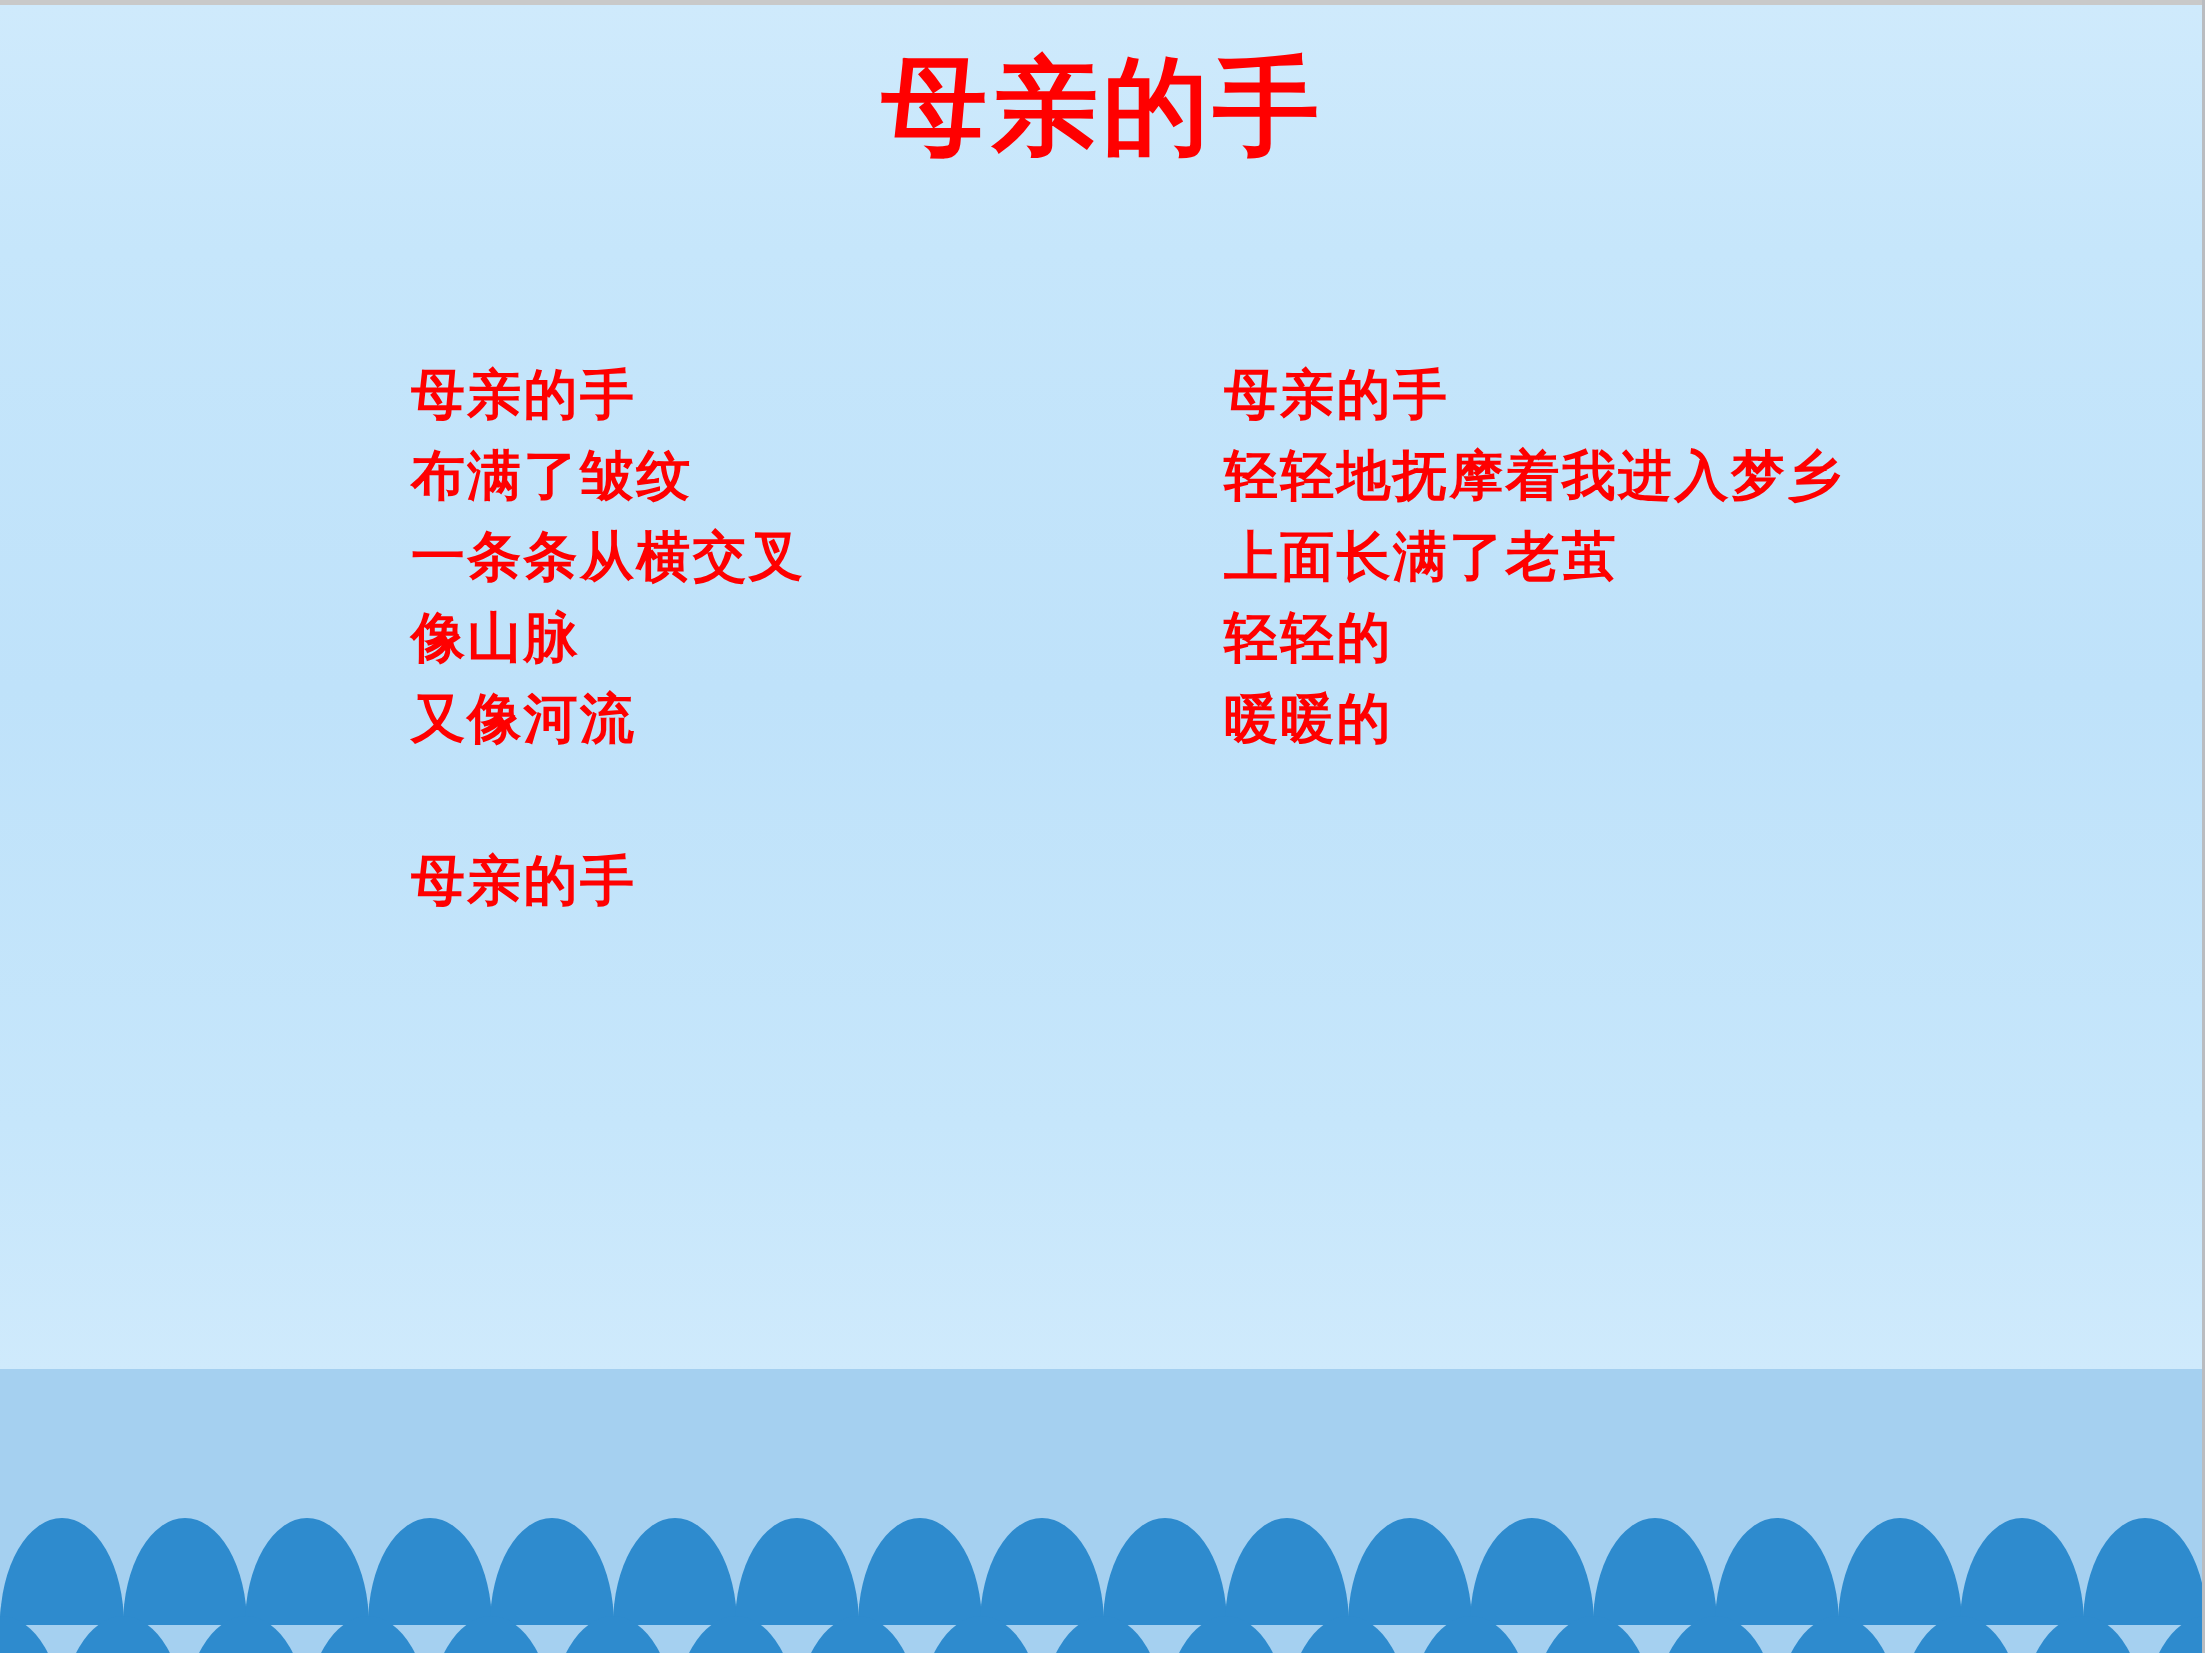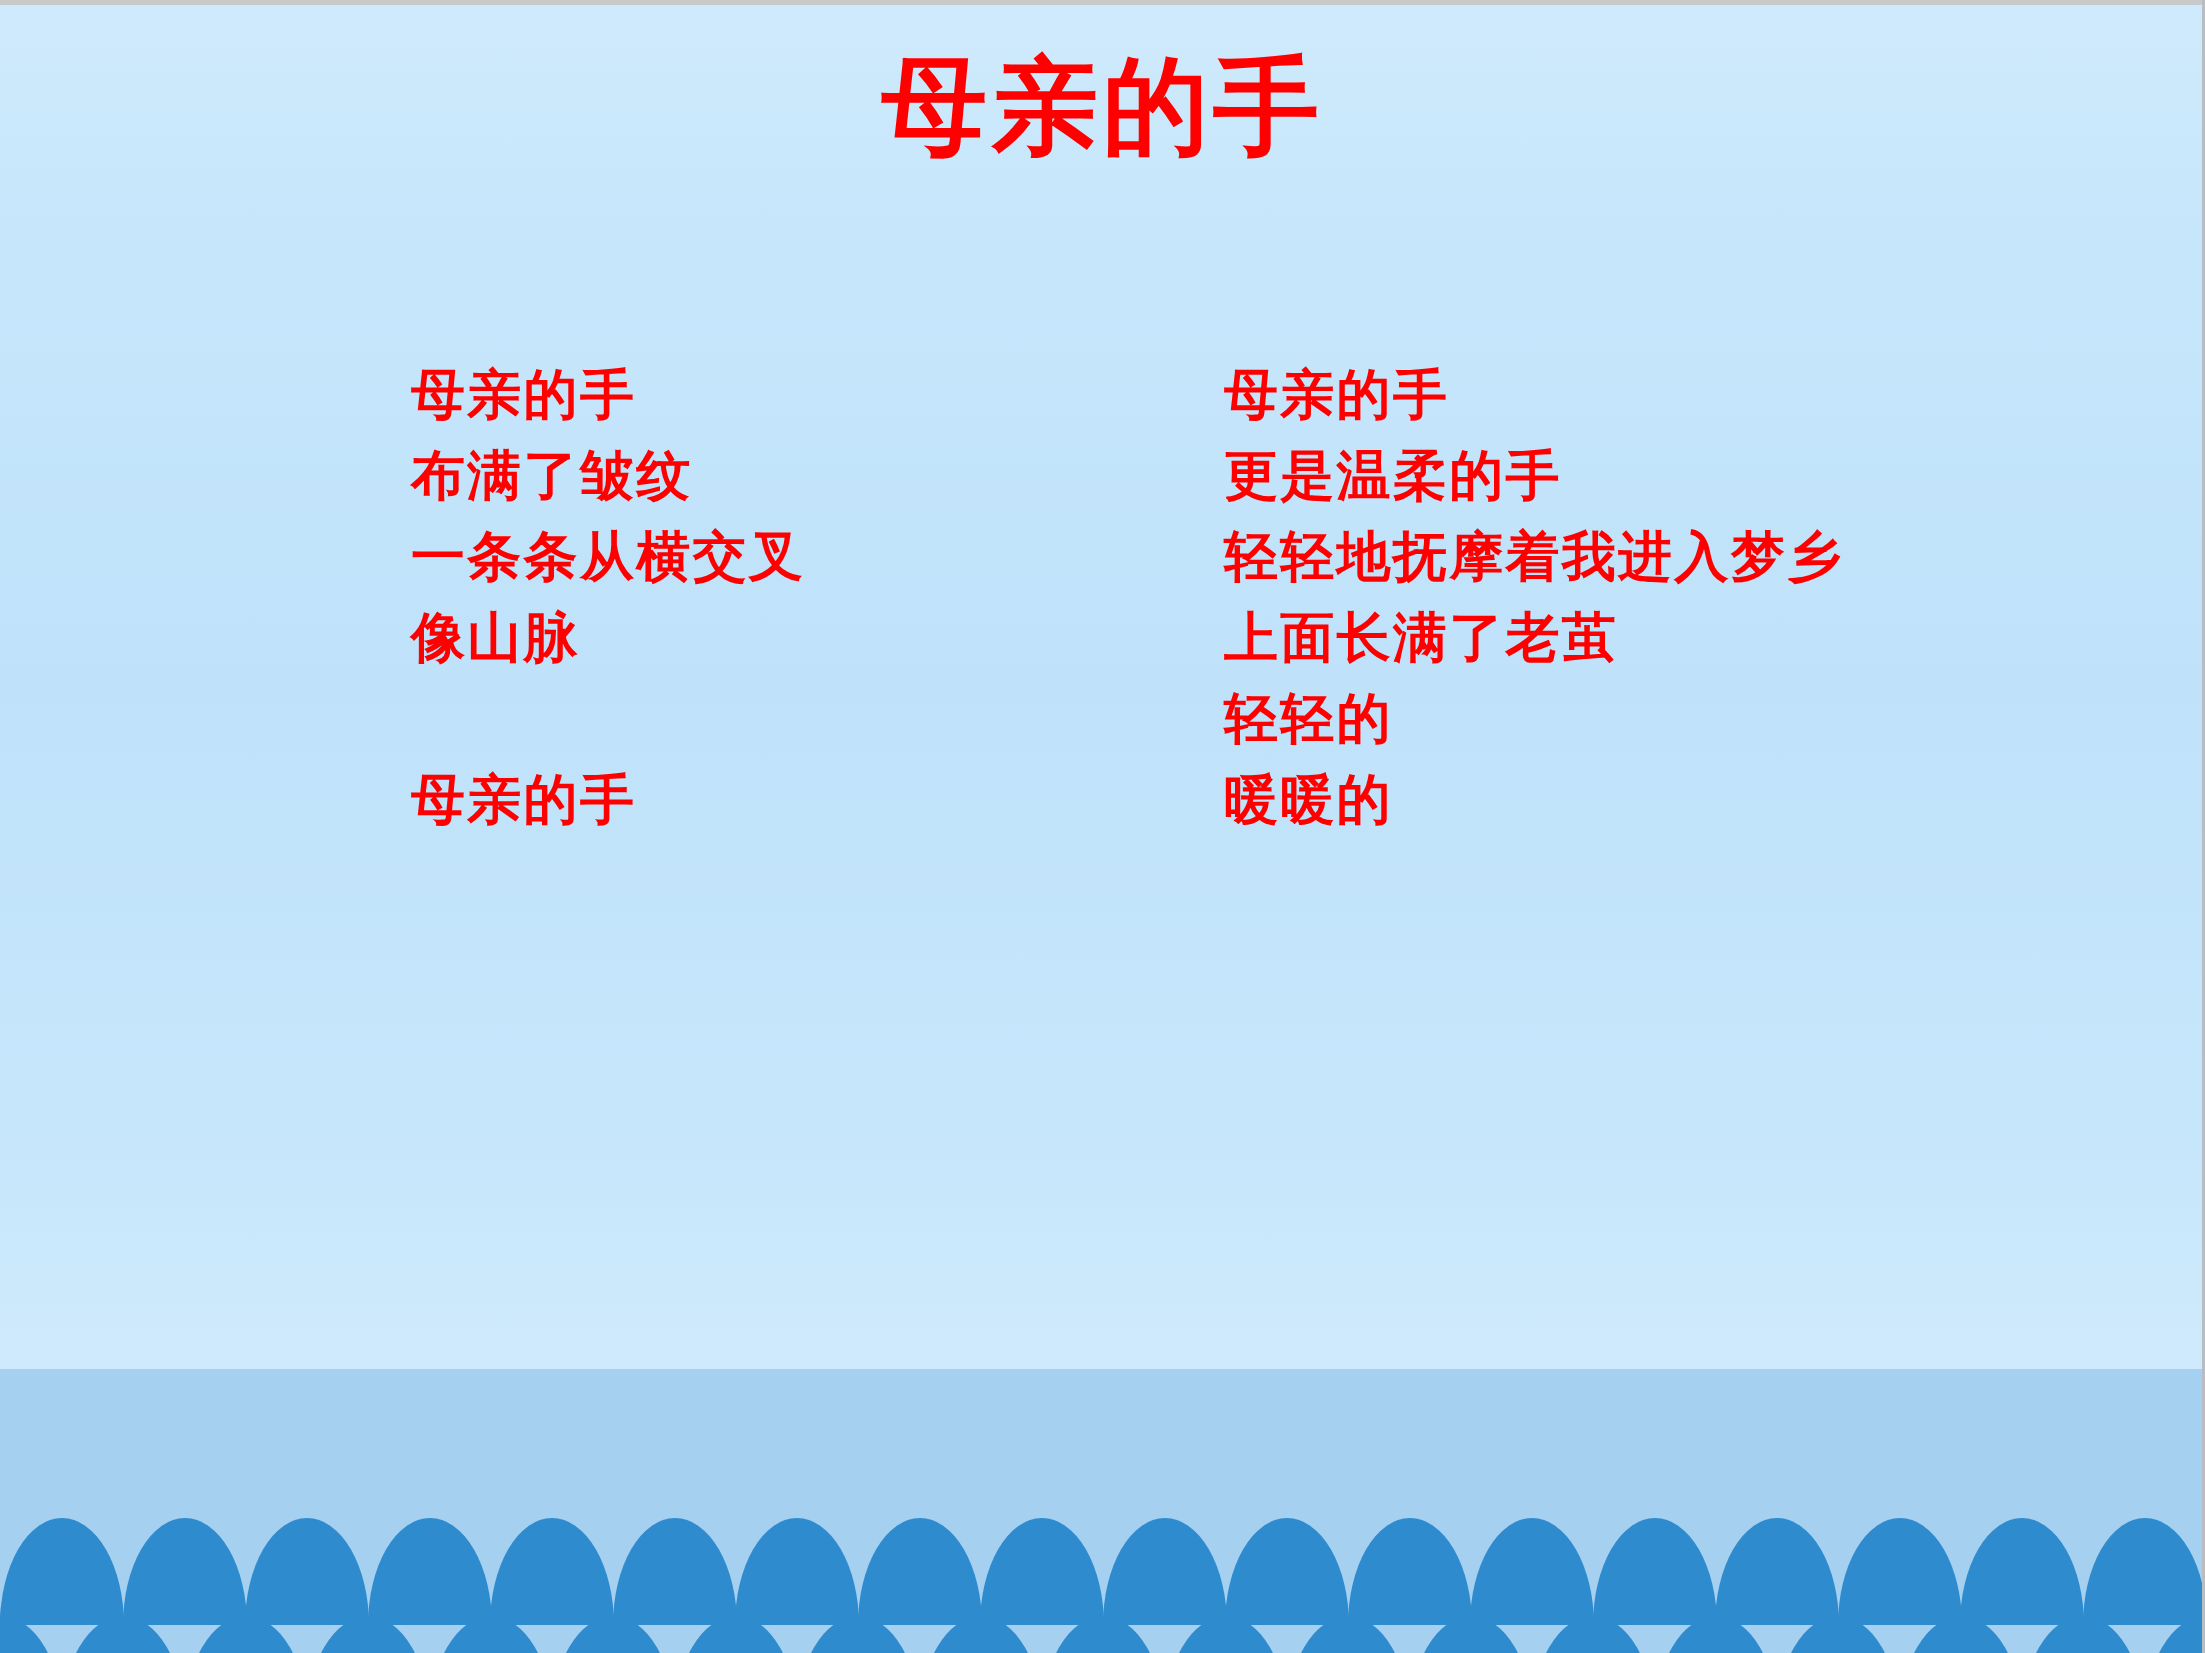--- a/index.html
+++ b/index.html
@@ -168,26 +168,26 @@
       </div>
   </div>
 
   <div class="title">母亲的手</div>
 
   <div class="poem poem-left" id="poem-left">
       <div class="poem-line">母亲的手</div>
       <div class="poem-line">布满了皱纹</div>
       <div class="poem-line">一条条从横交叉</div>
       <div class="poem-line">像山脉</div>
+      <div class="poem-line">又像河流</div>
       <div class="poem-line blank">&nbsp;</div>
       <div class="poem-line">母亲的手</div>
     </div>
   <div class="poem poem-right" id="poem-right">
       <div class="poem-line">母亲的手</div>
-      <div class="poem-line">更是温柔的手</div>
       <div class="poem-line">轻轻地抚摩着我进入梦乡</div>
       <div class="poem-line">上面长满了老茧</div>
       <div class="poem-line">轻轻的</div>
       <div class="poem-line">暖暖的</div>
     </div>
 
   <div class="edge-right"></div>
 </div>
 
 

